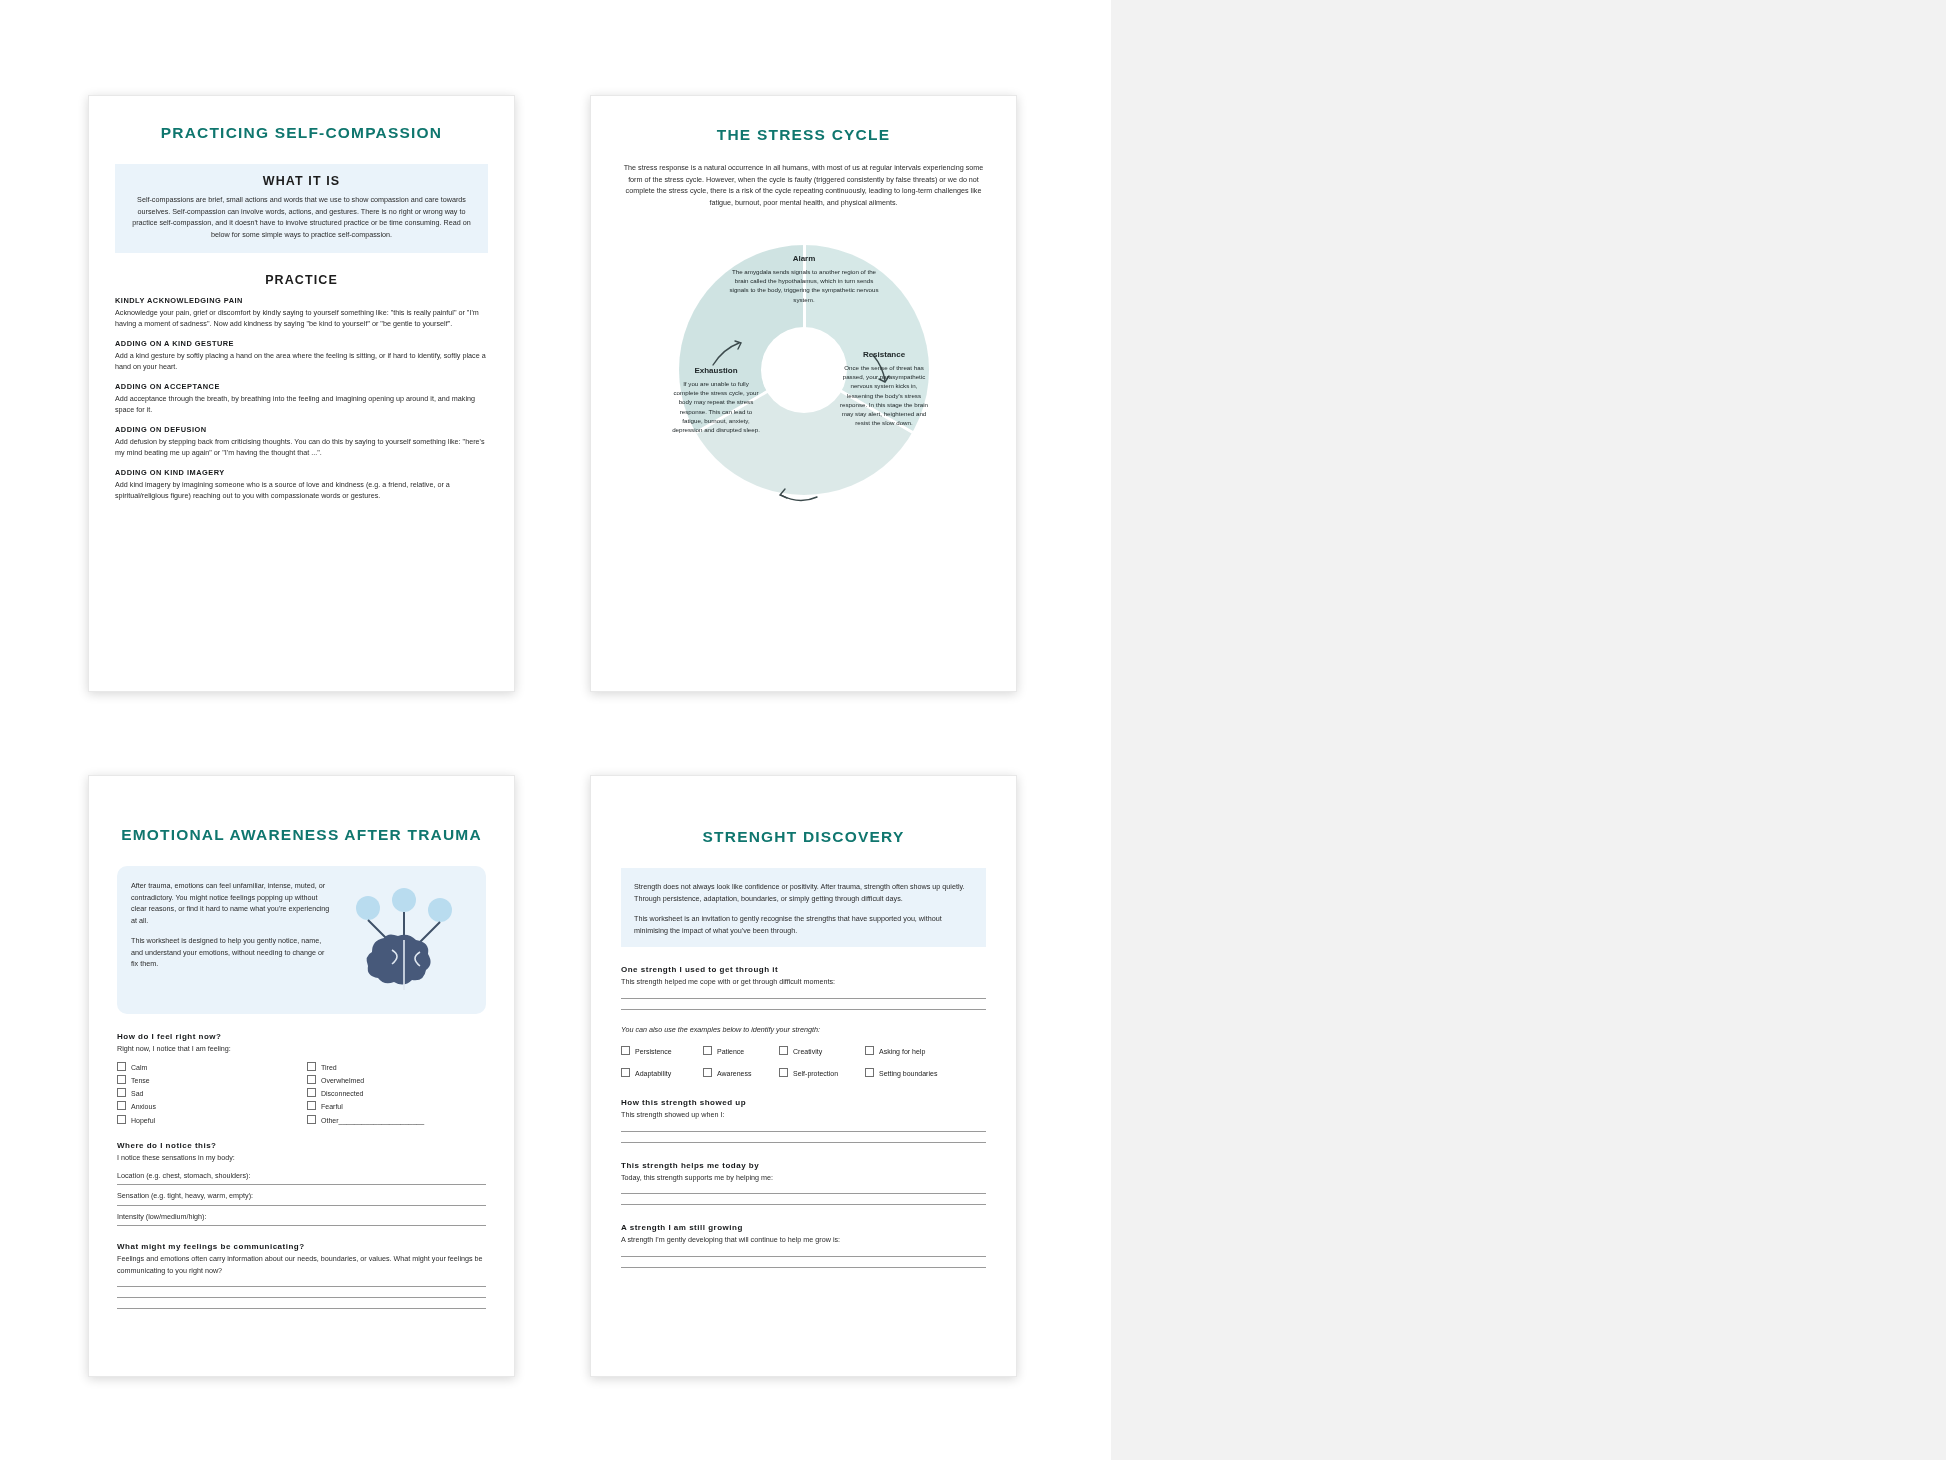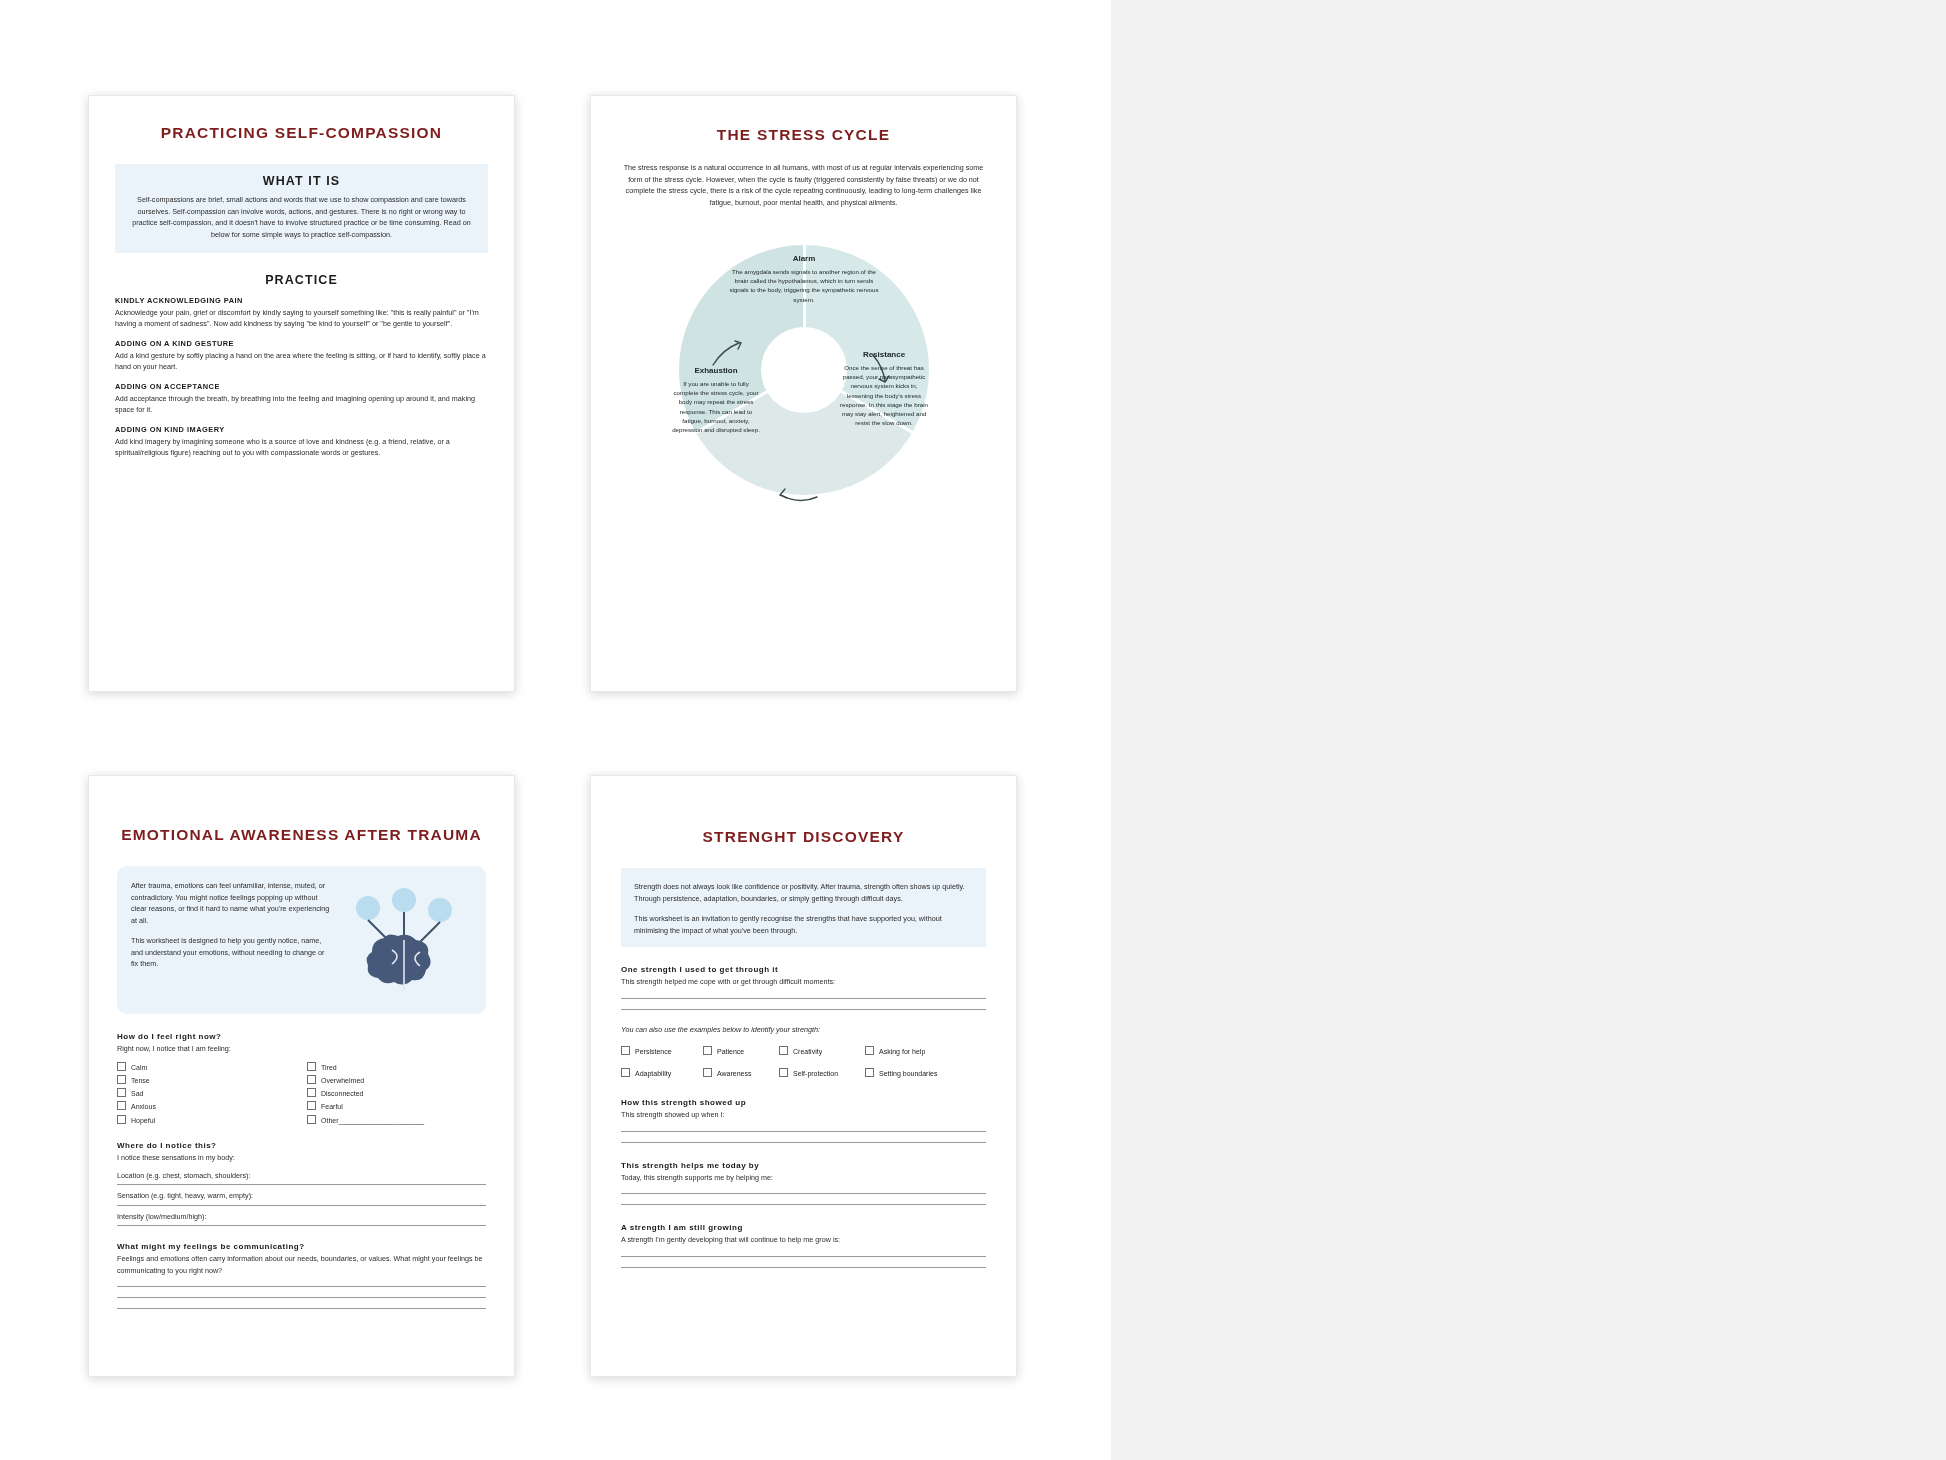--- a/index.html
+++ b/index.html
@@ -24,21 +24,21 @@
     box-shadow:0 2px 10px rgba(0,0,0,0.16);
     border:1px solid #e8e8e8;
     overflow:hidden;
   }
   .p1{left:88px;top:95px;width:425px;height:595px;}
   .p2{left:590px;top:95px;width:425px;height:595px;}
   .p3{left:88px;top:775px;width:425px;height:600px;}
   .p4{left:590px;top:775px;width:425px;height:600px;}
 
   .doc-title{
-    text-align:center;font-size:15.5px;letter-spacing:1.2px;font-weight:700;color:#7f1d1d;
+    text-align:center;font-size:15.5px;letter-spacing:1.2px;font-weight:700;color:#0f766e;
   }
   .tinted{
     background:#eaf3fa;
   }
   .sec-head{
     text-align:center;font-weight:700;font-size:12.5px;letter-spacing:1.1px;
   }
   .body-txt{
     font-size:7.2px;line-height:1.62;color:#2b2b2b;text-align:center;
   }
@@ -102,20 +102,24 @@
           <div class="sub-head">KINDLY ACKNOWLEDGING PAIN</div>
           <div class="para">Acknowledge your pain, grief or discomfort by kindly saying to yourself something like: "this is really painful" or "I'm having a moment of sadness". Now add kindness by saying "be kind to yourself" or "be gentle to yourself".</div>
         </div>
         <div>
           <div class="sub-head">ADDING ON A KIND GESTURE</div>
           <div class="para">Add a kind gesture by softly placing a hand on the area where the feeling is sitting, or if hard to identify, softly place a hand on your heart.</div>
         </div>
         <div>
           <div class="sub-head">ADDING ON ACCEPTANCE</div>
           <div class="para">Add acceptance through the breath, by breathing into the feeling and imagining opening up around it, and making space for it.</div>
+        </div>
+        <div>
+          <div class="sub-head">ADDING ON DEFUSION</div>
+          <div class="para">Add defusion by stepping back from criticising thoughts. You can do this by saying to yourself something like: "here's my mind beating me up again" or "I'm having the thought that ...".</div>
         </div>
         <div>
           <div class="sub-head">ADDING ON KIND IMAGERY</div>
           <div class="para">Add kind imagery by imagining someone who is a source of love and kindness (e.g. a friend, relative, or a spiritual/religious figure) reaching out to you with compassionate words or gestures.</div>
         </div>
       </div>
     </div>
   </div>
 
   <div class="page p2">

